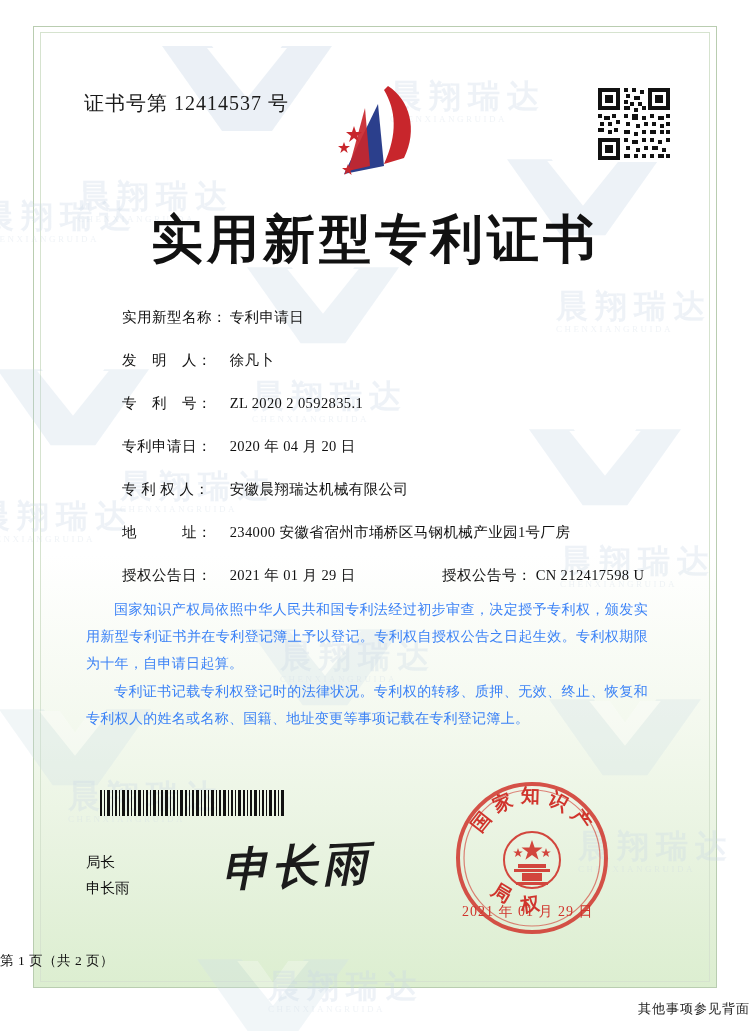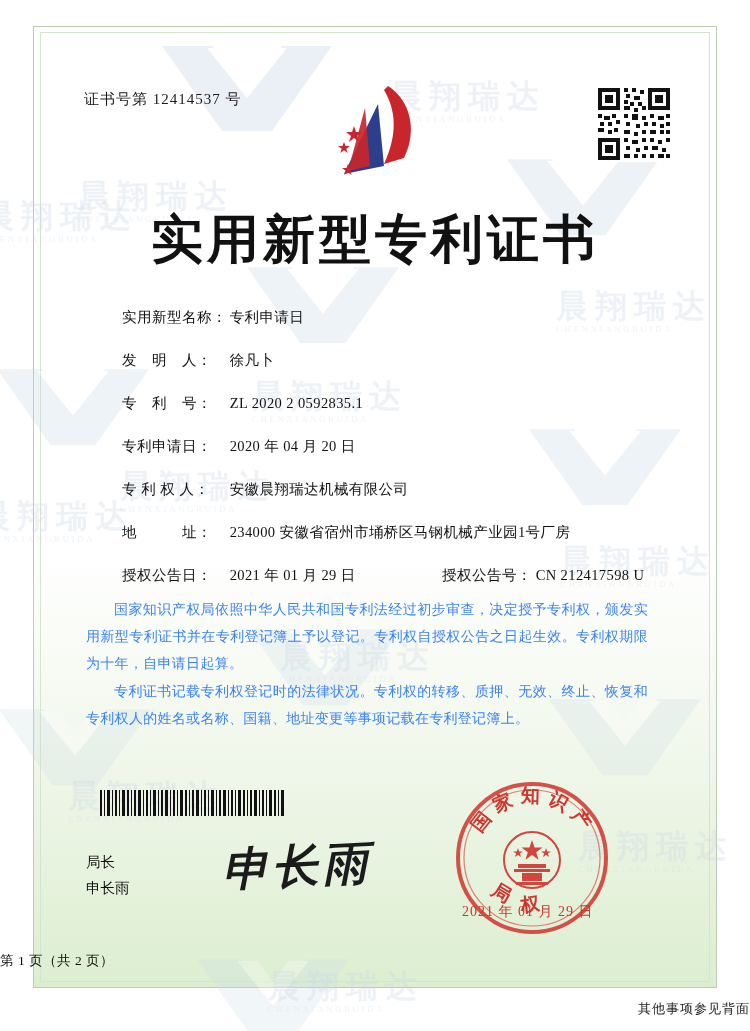--- a/index.html
+++ b/index.html
@@ -71,21 +71,21 @@
   .wm-logo {
     position: absolute;
     opacity: 0.28;
   }
   .wm-logo svg { display: block; }
 
   
   .cert-no {
     position: absolute;
     left: 84px; top: 90px;
-    font-size: 15px;
+    font-size: 20px;
     color: #1a1a1a;
     letter-spacing: 1px;
     font-family: "Liberation Serif", serif;
   }
 
   .emblem {
     position: absolute;
     left: 318px; top: 78px;
     width: 120px; height: 120px;
   }

